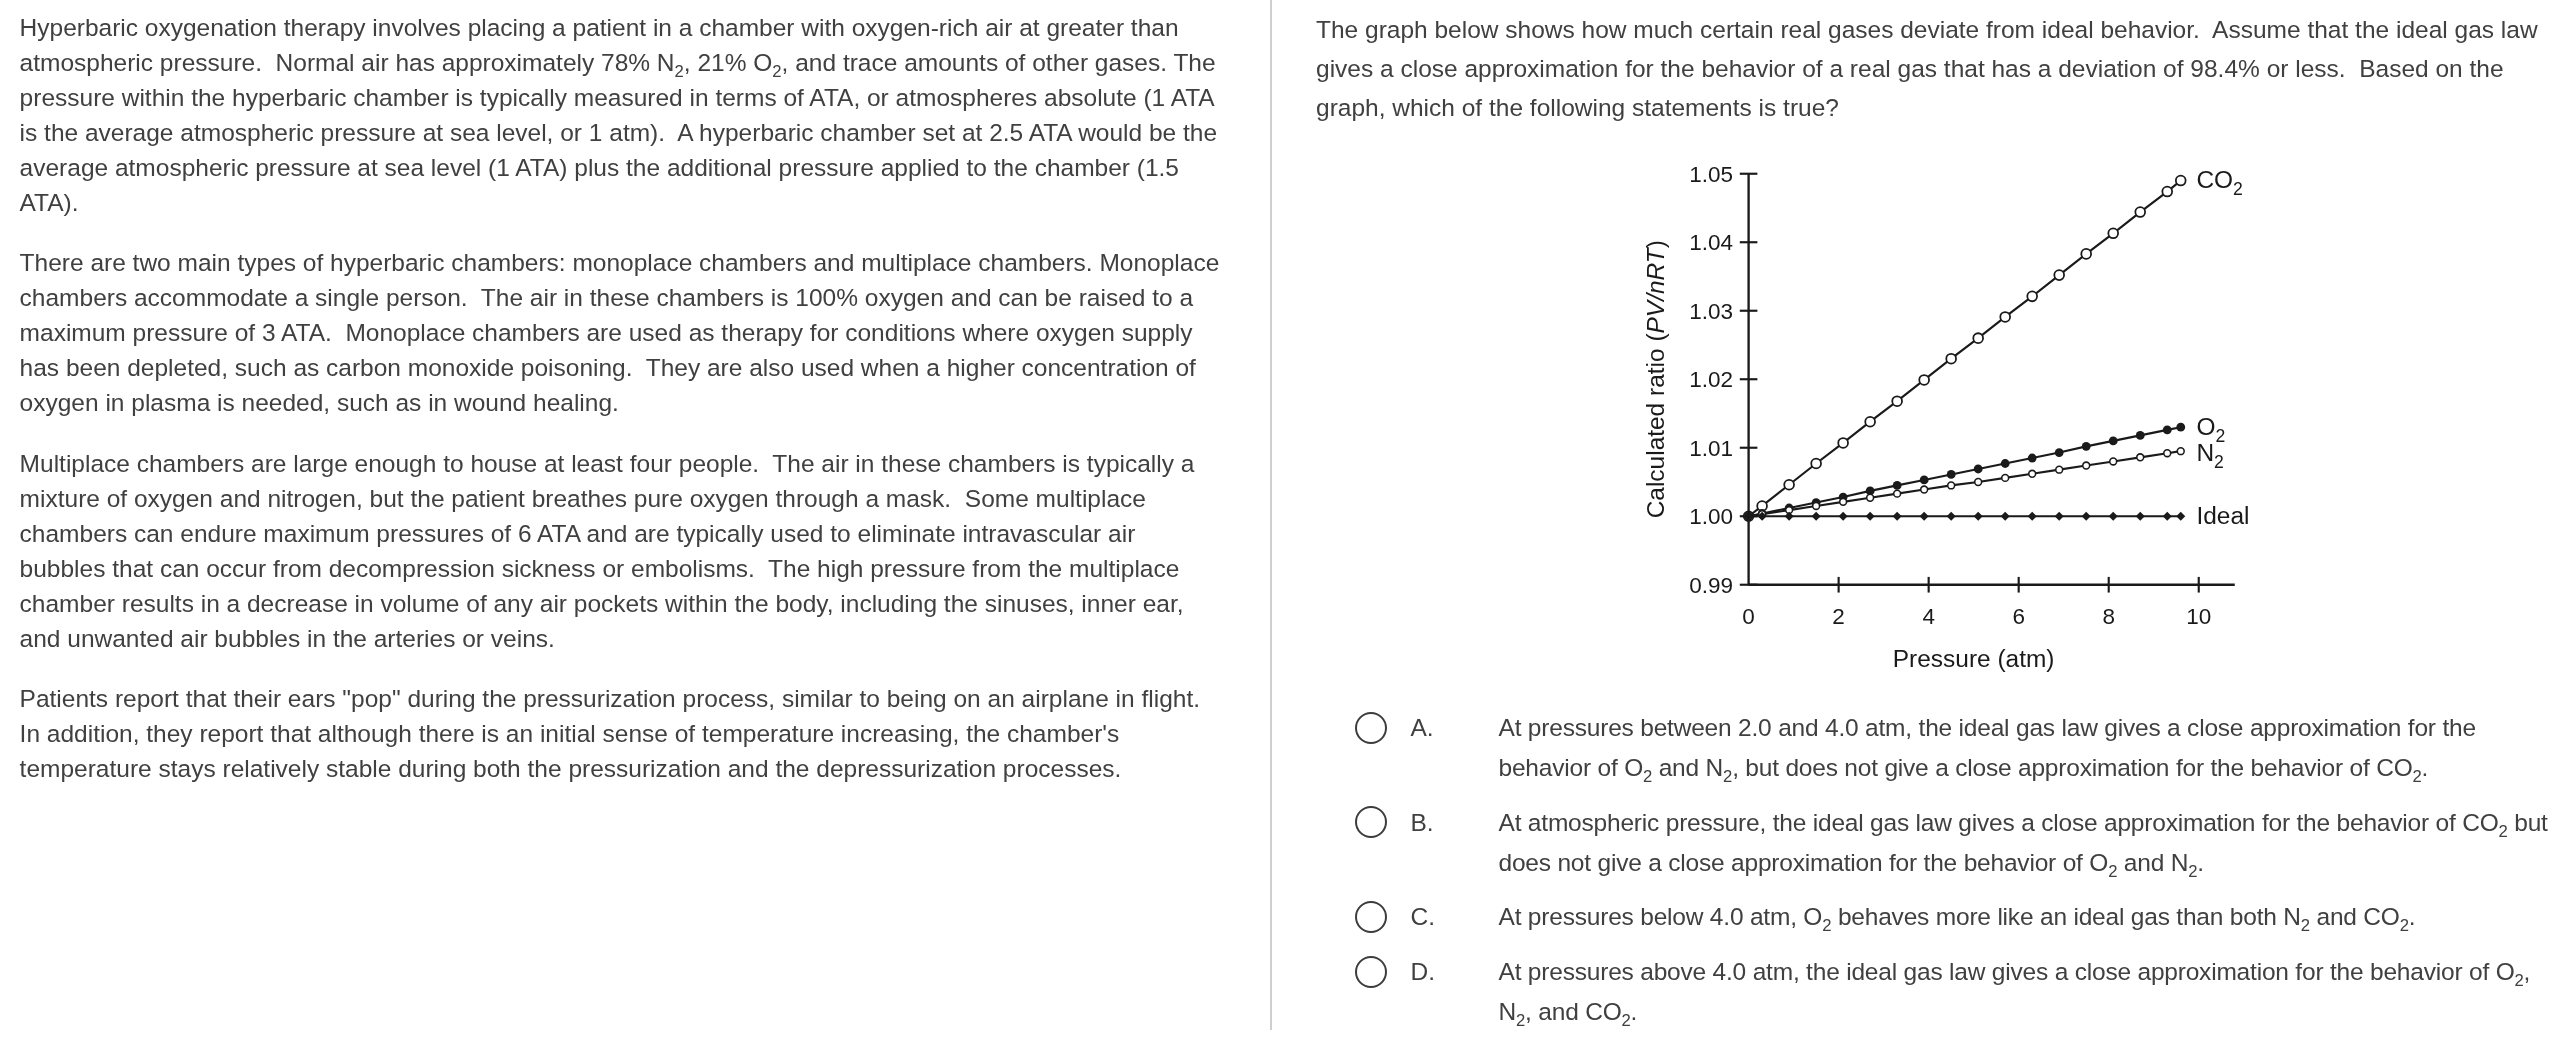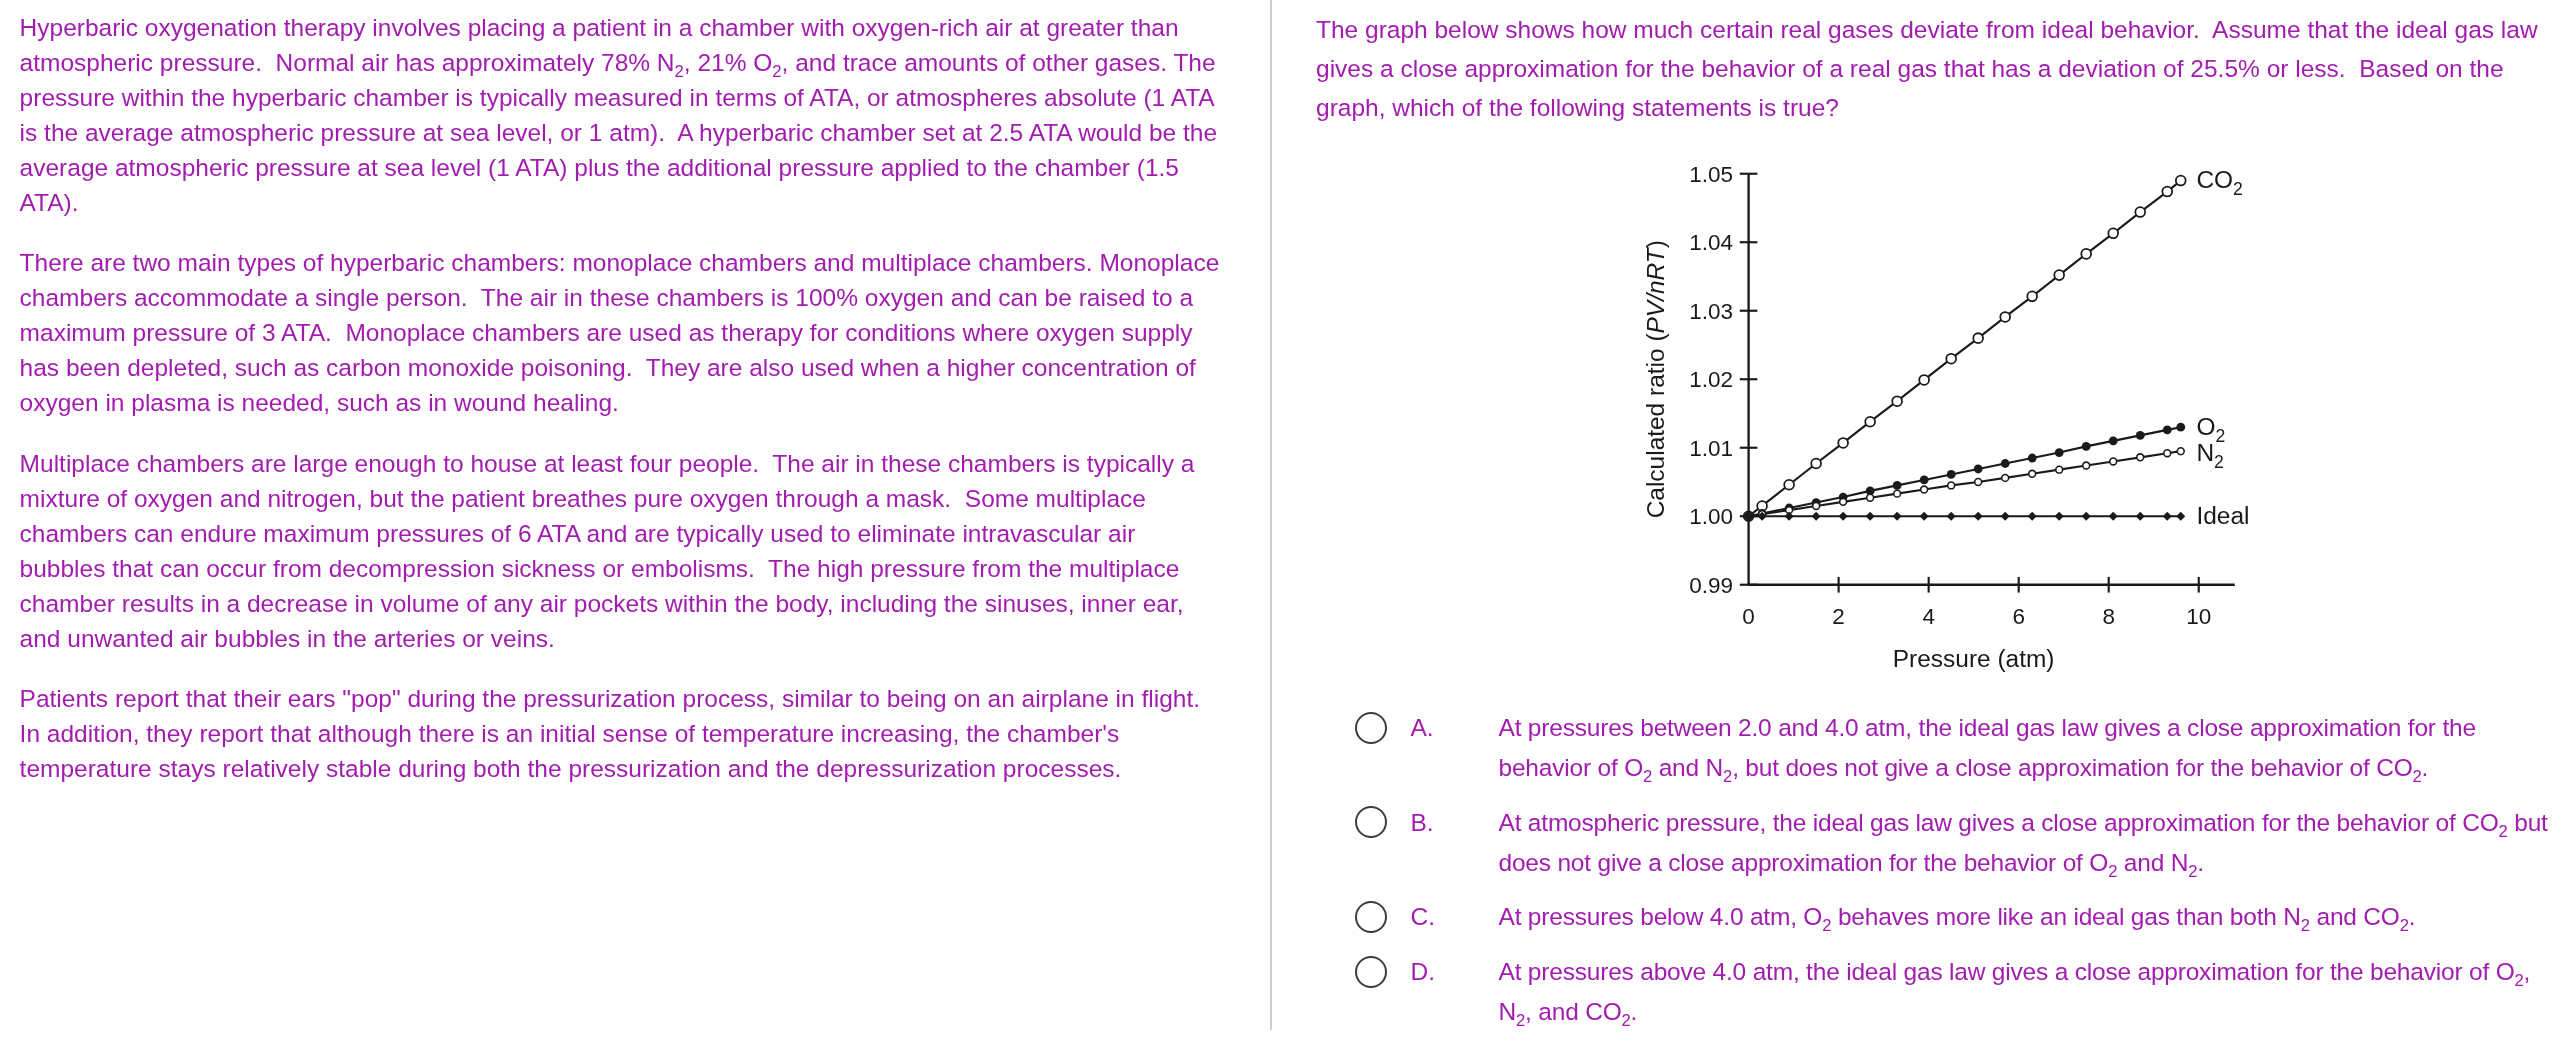--- a/index.html
+++ b/index.html
@@ -1,21 +1,21 @@
 <!DOCTYPE html>
 <html><head>
 <meta charset="utf-8">
 <style>
   html,body{margin:0;padding:0;background:#ffffff;}
   .page{
     position:relative;
     width:2576px;height:1030px;
     background:#ffffff;
     font-family:"Liberation Sans","DejaVu Sans",sans-serif;
-    color:#a21caf;
+    color:#404040;
     overflow:hidden;
   }
   
   .left-panel{
     position:absolute;left:0;top:0;width:1270px;height:1040px;
     box-sizing:border-box;
     padding:9.8px 49px 19.6px 19.6px;
   }
   .left-panel p{
     margin:0 0 25.5px 0;
@@ -84,21 +84,21 @@
   <div class="left-panel">
     <p>Hyperbaric oxygenation therapy involves placing a patient in a chamber with oxygen-rich air at greater than atmospheric pressure.  Normal air has approximately 78% N<sub>2</sub>, 21% O<sub>2</sub>, and trace amounts of other gases. The pressure within the hyperbaric chamber is typically measured in terms of ATA, or atmospheres absolute (1 ATA is the average atmospheric pressure at sea level, or 1 atm).  A hyperbaric chamber set at 2.5 ATA would be the average atmospheric pressure at sea level (1 ATA) plus the additional pressure applied to the chamber (1.5 ATA).</p>
     <p>There are two main types of hyperbaric chambers: monoplace chambers and multiplace chambers. Monoplace chambers accommodate a single person.  The air in these chambers is 100% oxygen and can be raised to a maximum pressure of 3 ATA.  Monoplace chambers are used as therapy for conditions where oxygen supply has been depleted, such as carbon monoxide poisoning.  They are also used when a higher concentration of oxygen in plasma is needed, such as in wound healing.</p>
     <p>Multiplace chambers are large enough to house at least four people.  The air in these chambers is typically a mixture of oxygen and nitrogen, but the patient breathes pure oxygen through a mask.  Some multiplace chambers can endure maximum pressures of 6 ATA and are typically used to eliminate intravascular air bubbles that can occur from decompression sickness or embolisms.  The high pressure from the multiplace chamber results in a decrease in volume of any air pockets within the body, including the sinuses, inner ear, and unwanted air bubbles in the arteries or veins.</p>
     <p>Patients report that their ears "pop" during the pressurization process, similar to being on an airplane in flight.  In addition, they report that although there is an initial sense of temperature increasing, the chamber's temperature stays relatively stable during both the pressurization and the depressurization processes.</p>
   </div>
 
   <div class="panel-divider"></div>
 
   <div class="right-panel">
-    <p class="question-text">The graph below shows how much certain real gases deviate from ideal behavior.  Assume that the ideal gas law gives a close approximation for the behavior of a real gas that has a deviation of 25.5% or less.  Based on the graph, which of the following statements is true?</p>
+    <p class="question-text">The graph below shows how much certain real gases deviate from ideal behavior.  Assume that the ideal gas law gives a close approximation for the behavior of a real gas that has a deviation of 98.4% or less.  Based on the graph, which of the following statements is true?</p>
 
     <div class="chart-wrap">
       <svg id="chart" width="685" height="534" viewBox="0 0 700 545">
           <g>
             <line x1="112" y1="28" x2="112" y2="448" stroke="#1a1a1a" stroke-width="2.4"></line>
             <line x1="112" y1="448" x2="608.8" y2="448" stroke="#1a1a1a" stroke-width="2.4"></line>
             <line x1="103" y1="448" x2="121" y2="448" stroke="#1a1a1a" stroke-width="2.2"></line>
             <text x="96" y="456" text-anchor="end" font-size="23">0.99</text>
             <line x1="103" y1="378" x2="121" y2="378" stroke="#1a1a1a" stroke-width="2.2"></line>
             <text x="96" y="386" text-anchor="end" font-size="23">1.00</text>

